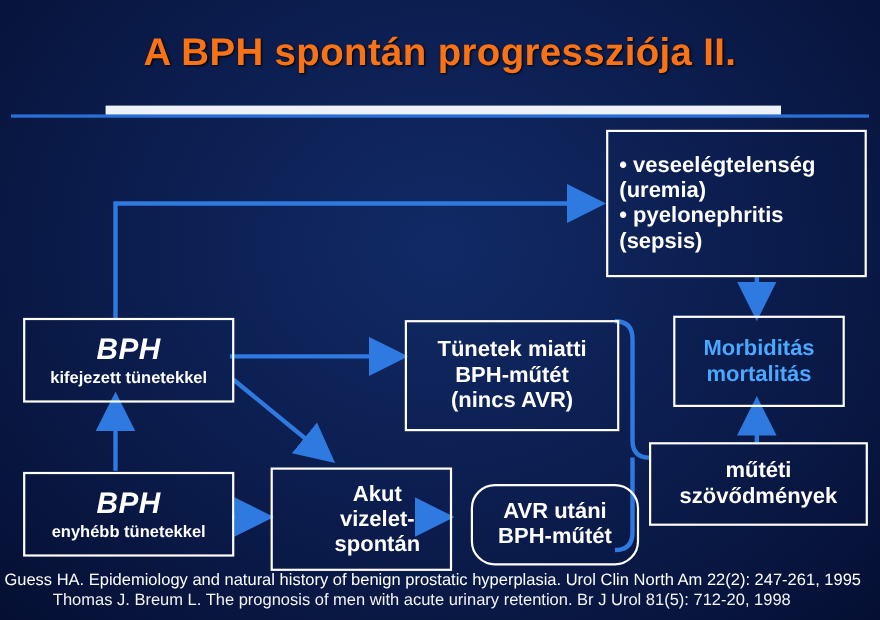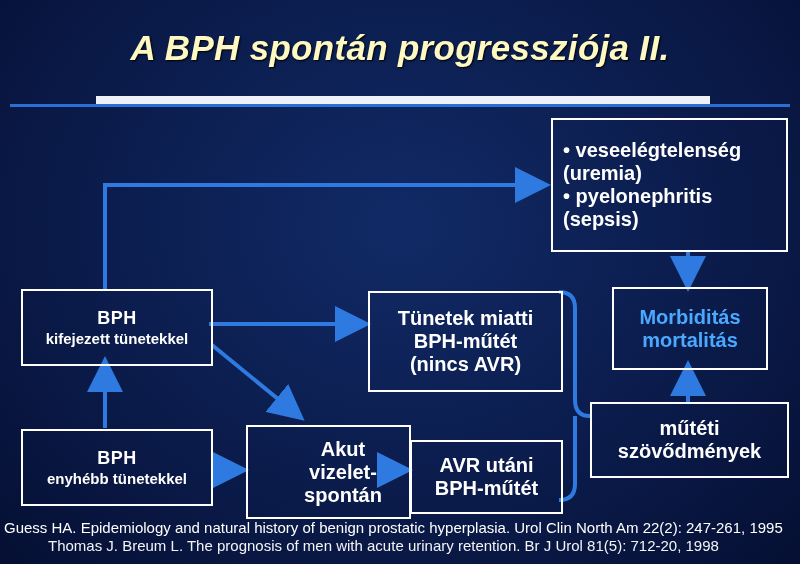--- a/index.html
+++ b/index.html
@@ -20,26 +20,25 @@
     position: absolute;
     inset: 0;
     background: radial-gradient(ellipse at 50% 40%, #112a66 0%, #0b1c4c 55%, #050f33 100%);
   }
   #title {
     position: absolute;
     left: 0;
     top: 28px;
     width: 800px;
     text-align: center;
-    color: #fef9c3;
+    color: #f97316;
     font-size: 35px;
     font-weight: bold;
     letter-spacing: 0.3px;
     text-shadow: 1px 1px 2px #000;
-    font-style: italic;
   }
   
   #rule-line {
     position: absolute;
     left: 10px;
     top: 104px;
     width: 780px;
     height: 3px;
     background: #2a6fd4;
   }
@@ -58,23 +57,24 @@
     background: transparent;
     color: #ffffff;
     display: flex;
     flex-direction: column;
     align-items: center;
     justify-content: center;
     text-align: center;
     line-height: 1.15;
   }
   .box .big {
-    font-size: 18px;
+    font-size: 27px;
     font-weight: bold;
     letter-spacing: 0.5px;
+    font-style: italic;
   }
   .box .small {
     font-size: 15px;
     font-weight: bold;
     margin-top: 2px;
   }
   .box .mid {
     font-size: 20px;
     font-weight: bold;
   }
@@ -177,21 +177,21 @@
     <div class="mid">BPH-műtét</div>
     <div class="mid">(nincs AVR)</div>
   </div>
 
   <div class="box" style="left:246px; top:425px; width:132px; height:90px;padding-left:29px;">
     <div class="mid">Akut</div>
     <div class="mid">vizelet-</div>
     <div class="mid">spontán</div>
   </div>
 
-  <div class="box" style="left:410px; top:440px; width:149px; height:70px;">
+  <div class="box" style="left:428px; top:440px; width:149px; height:70px;border-radius:22px;">
     <div class="mid">AVR utáni</div>
     <div class="mid">BPH-műtét</div>
   </div>
 
   <div class="box" style="left:590px; top:402px; width:195px; height:72px;">
     <div class="mid">műtéti</div>
     <div class="mid">szövődmények</div>
   </div>
 
   <div class="box accent" style="left:612px; top:287px; width:152px; height:79px;">

